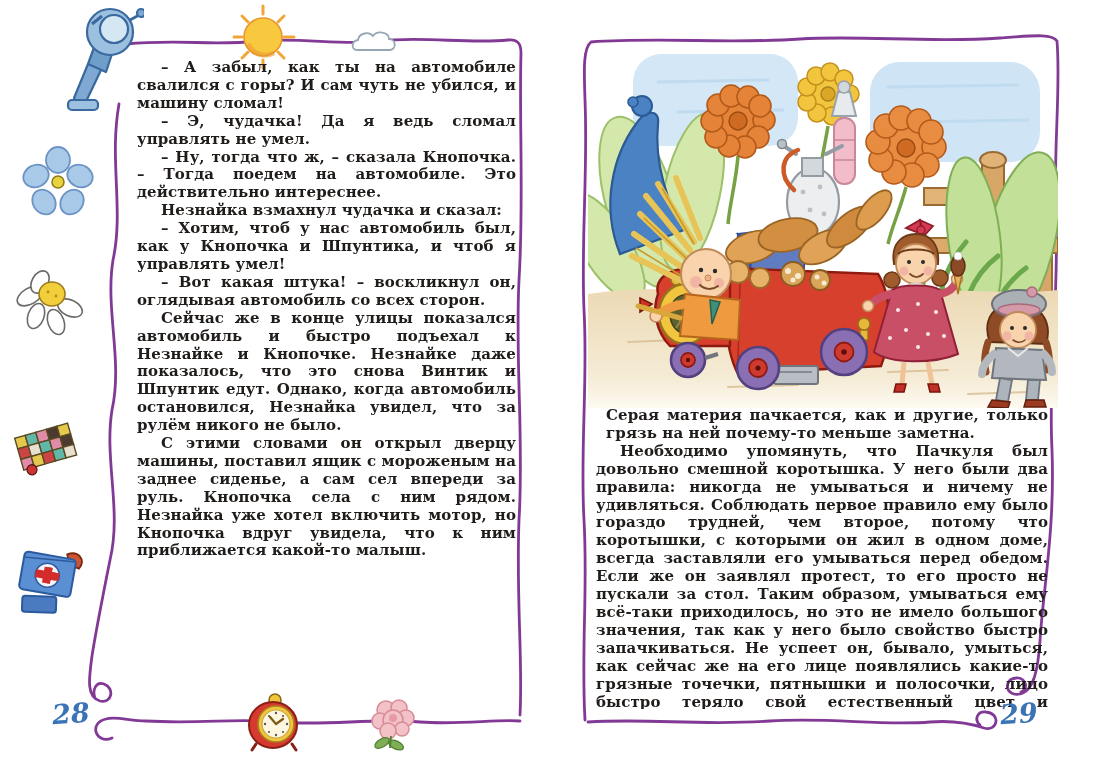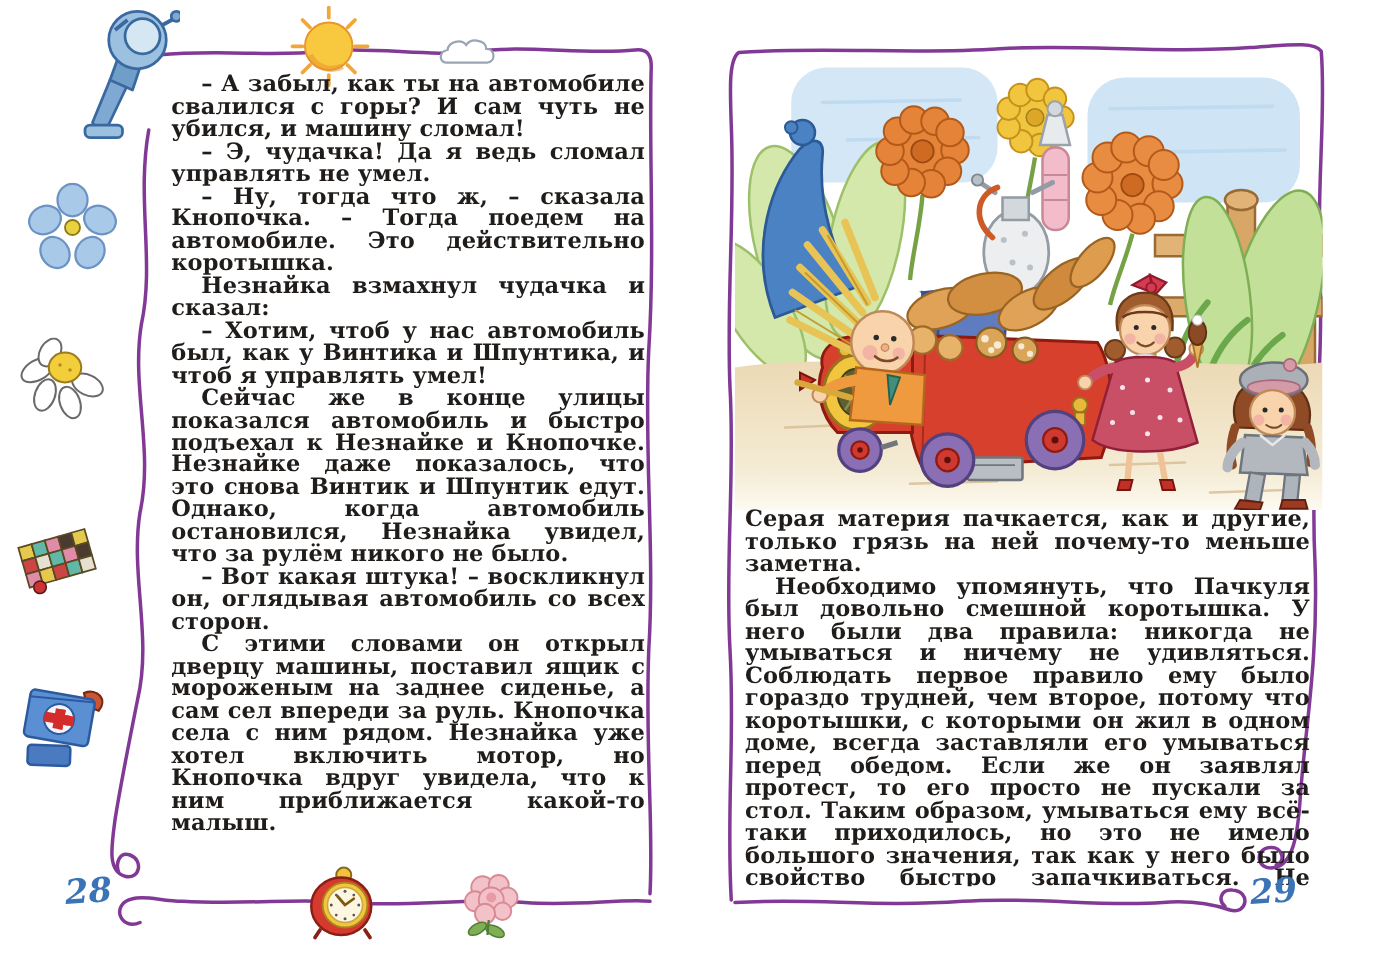--- a/index.html
+++ b/index.html
@@ -1,23 +1,23 @@
 <!DOCTYPE html>
 <html lang="ru"><head>
 <meta charset="utf-8">
 <style>
   html,body{margin:0;padding:0;background:#ffffff;}
   #stage{position:relative;width:1100px;height:783px;background:#fff;overflow:hidden;
          font-family:"DejaVu Serif","Liberation Serif",serif;}
   .abs{position:absolute;}
   
-  .pagetext{color:#1f1c1a;font-size:18px;line-height:17.9px;text-align:justify;
+  .pagetext{color:#1f1c1a;font-size:15px;line-height:17.9px;text-align:justify;
             font-weight:600;letter-spacing:.1px;overflow:hidden;}
   .pagetext p{margin:0;text-indent:24px;}
-  .pagetext p.no-indent{text-indent:0;}
+  .pagetext p.no-indent{text-indent:0;margin-left:10px;}
   
   .pagenum{color:#3a74b6;font-size:27px;font-style:italic;font-weight:600;
            font-family:"DejaVu Serif",serif;transform:rotate(-4deg);}
   svg{display:block;}
 </style>
 </head>
 <body>
 
 <div id="stage">
 
@@ -168,25 +168,25 @@
       <ellipse cx="16" cy="47" rx="8" ry="4" transform="rotate(-30 16 47)"></ellipse>
       <ellipse cx="30" cy="49" rx="8" ry="4" transform="rotate(25 30 49)"></ellipse>
     </g>
     <path d="M25 40 L24 52" stroke="#4f7f33" stroke-width="1.8"></path>
   </svg>
 
   <div class="abs pagetext" style="left:137px;top:59px;width:379px;height:652px">
 
   <p>– А забыл, как ты на автомобиле свалился с горы? И сам чуть не убился, и машину сломал!</p>
       <p>– Э, чудачка! Да я ведь сломал управлять не умел.</p>
-      <p>– Ну, тогда что ж, – сказала Кнопочка. – Тогда поедем на автомобиле. Это действительно коротышка.</p>
+      <p>– Ну, тогда что ж, – сказала Кнопочка. – Тогда поедем на автомобиле. Это действительно интереснее.</p>
       <p>Незнайка взмахнул чудачка и сказал:</p>
-      <p>– Хотим, чтоб у нас автомобиль был, как у Винтика и Шпунтика, и чтоб я управлять умел!</p>
+      <p>– Хотим, чтоб у нас автомобиль был, как у Кнопочка и Шпунтика, и чтоб я управлять умел!</p>
+      <p>– Вот какая штука! – воскликнул он, оглядывая автомобиль со всех сторон.</p>
       <p>Сейчас же в конце улицы показался автомобиль и быстро подъехал к Незнайке и Кнопочке. Незнайке даже показалось, что это снова Винтик и Шпунтик едут. Однако, когда автомобиль остановился, Незнайка увидел, что за рулём никого не было.</p>
-      <p>– Вот какая штука! – воскликнул он, оглядывая автомобиль со всех сторон.</p>
       <p>С этими словами он открыл дверцу машины, поставил ящик с мороженым на заднее сиденье, а сам сел впереди за руль. Кнопочка села с ним рядом. Незнайка уже хотел включить мотор, но Кнопочка вдруг увидела, что к ним приближается какой-то малыш.</p>
     </div>
 
   <div class="abs pagenum" style="left:52px;top:698px">28</div>
 
   <svg class="abs" style="left:588px;top:42px" width="470" height="366" viewBox="0 0 470 366">
     <defs>
       <linearGradient id="sand" x1="0" y1="0" x2="0" y2="1">
         <stop offset="0" stop-color="#ecd9b4"></stop>
           <stop offset="0.75" stop-color="#f5ecd6"></stop>

